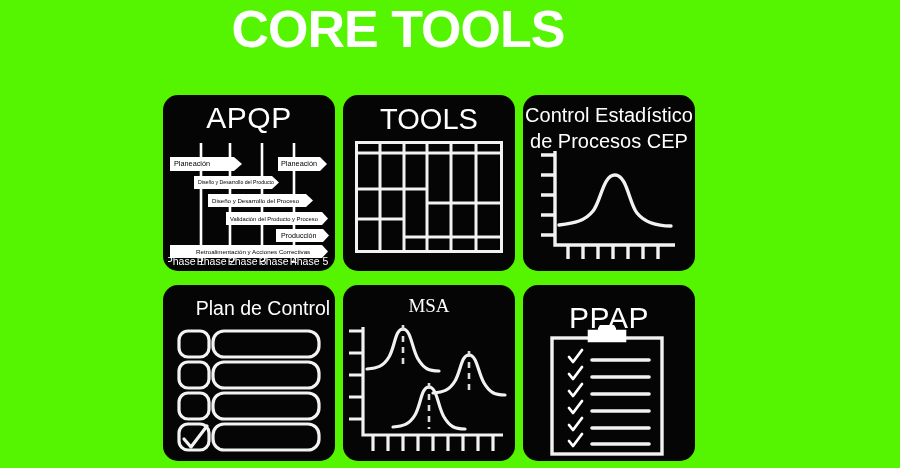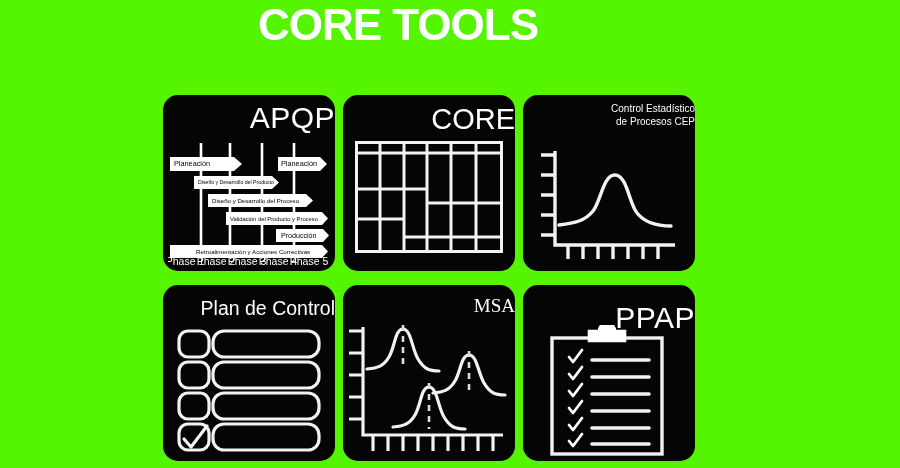--- a/index.html
+++ b/index.html
@@ -8,21 +8,21 @@
     overflow: hidden;
     font-family: "Liberation Sans", sans-serif;
   }
   body { background: #55f502; position: relative; }
 
   #page-title {
     position: absolute;
     top: 2px; left: 0; width: 796px;
     text-align: center;
     color: #ffffff;
-    font-size: 44px;
+    font-size: 52px;
     font-weight: bold;
     letter-spacing: -1px;
     line-height: 1.05;
     white-space: nowrap;
   }
 
   #tile-grid {
     position: absolute;
     left: 163px; top: 95px;
     width: 531px; height: 366px;
@@ -35,36 +35,36 @@
 
   .tile {
     background: #050505;
     border-radius: 15px;
     position: relative;
     overflow: hidden;
   }
   .tile-title {
     position: absolute;
     left: 0; width: 100%;
-    text-align: right;
+    text-align: center;
     color: #ffffff;
     white-space: pre-line;
   }
 
   
   .t-apqp .tile-title { top: 6px; font-size: 30px; font-weight: normal; letter-spacing: 0.5px; }
   .apqp-body { position: absolute; left: 5px; top: 46px; width: 162px; height: 126px; }
   .apqp-svg { display:block; }
 
   
   .t-amef .tile-title { top: 8px; font-size: 29px; }
   .amef-body { position: absolute; left: 12px; top: 46px; width: 148px; height: 112px; }
 
   
-  .t-cep .tile-title { top: 8px; font-size: 10px; line-height: 1.28; }
+  .t-cep .tile-title { top: 8px; font-size: 20px; line-height: 1.28; }
   .cep-body { position: absolute; left: 12px; top: 54px; width: 150px; height: 116px; }
 
   
   .t-plan .tile-title { top: 12px; font-size: 19.5px; padding-left: 28px; }
   .plan-body { position: absolute; left: 14px; top: 44px; width: 146px; height: 126px; }
 
   
   .t-msa .tile-title { top: 10px; font-size: 19px; font-family: Liberation Serif, serif; }
   .msa-body { position: absolute; left: 2px; top: 36px; width: 168px; height: 136px; }
 
@@ -127,21 +127,21 @@
         <text class="phase-label" x="17" y="124">Phase 1</text>
         <text class="phase-label" x="48" y="124">Phase 2</text>
         <text class="phase-label" x="79" y="124">Phase 3</text>
         <text class="phase-label" x="110" y="124">Phase 4</text>
         <text class="phase-label" x="141" y="124">Phase 5</text>
       </svg>
     </div>
   </div>
 
   <div class="tile t-amef">
-    <div class="tile-title">CORE</div>
+    <div class="tile-title">TOOLS</div>
     <div class="amef-body">
       <svg width="148" height="112" viewBox="0 0 148 112">
         <g stroke="#f2f2f2" stroke-width="3" fill="none">
 
           <rect x="1.5" y="1.5" width="145" height="109"></rect>
 
           <line x1="1.5" y1="12" x2="146.5" y2="12"></line>
 
           <line x1="25" y1="1.5" x2="25" y2="110.5"></line>
           <line x1="49" y1="1.5" x2="49" y2="110.5"></line>

